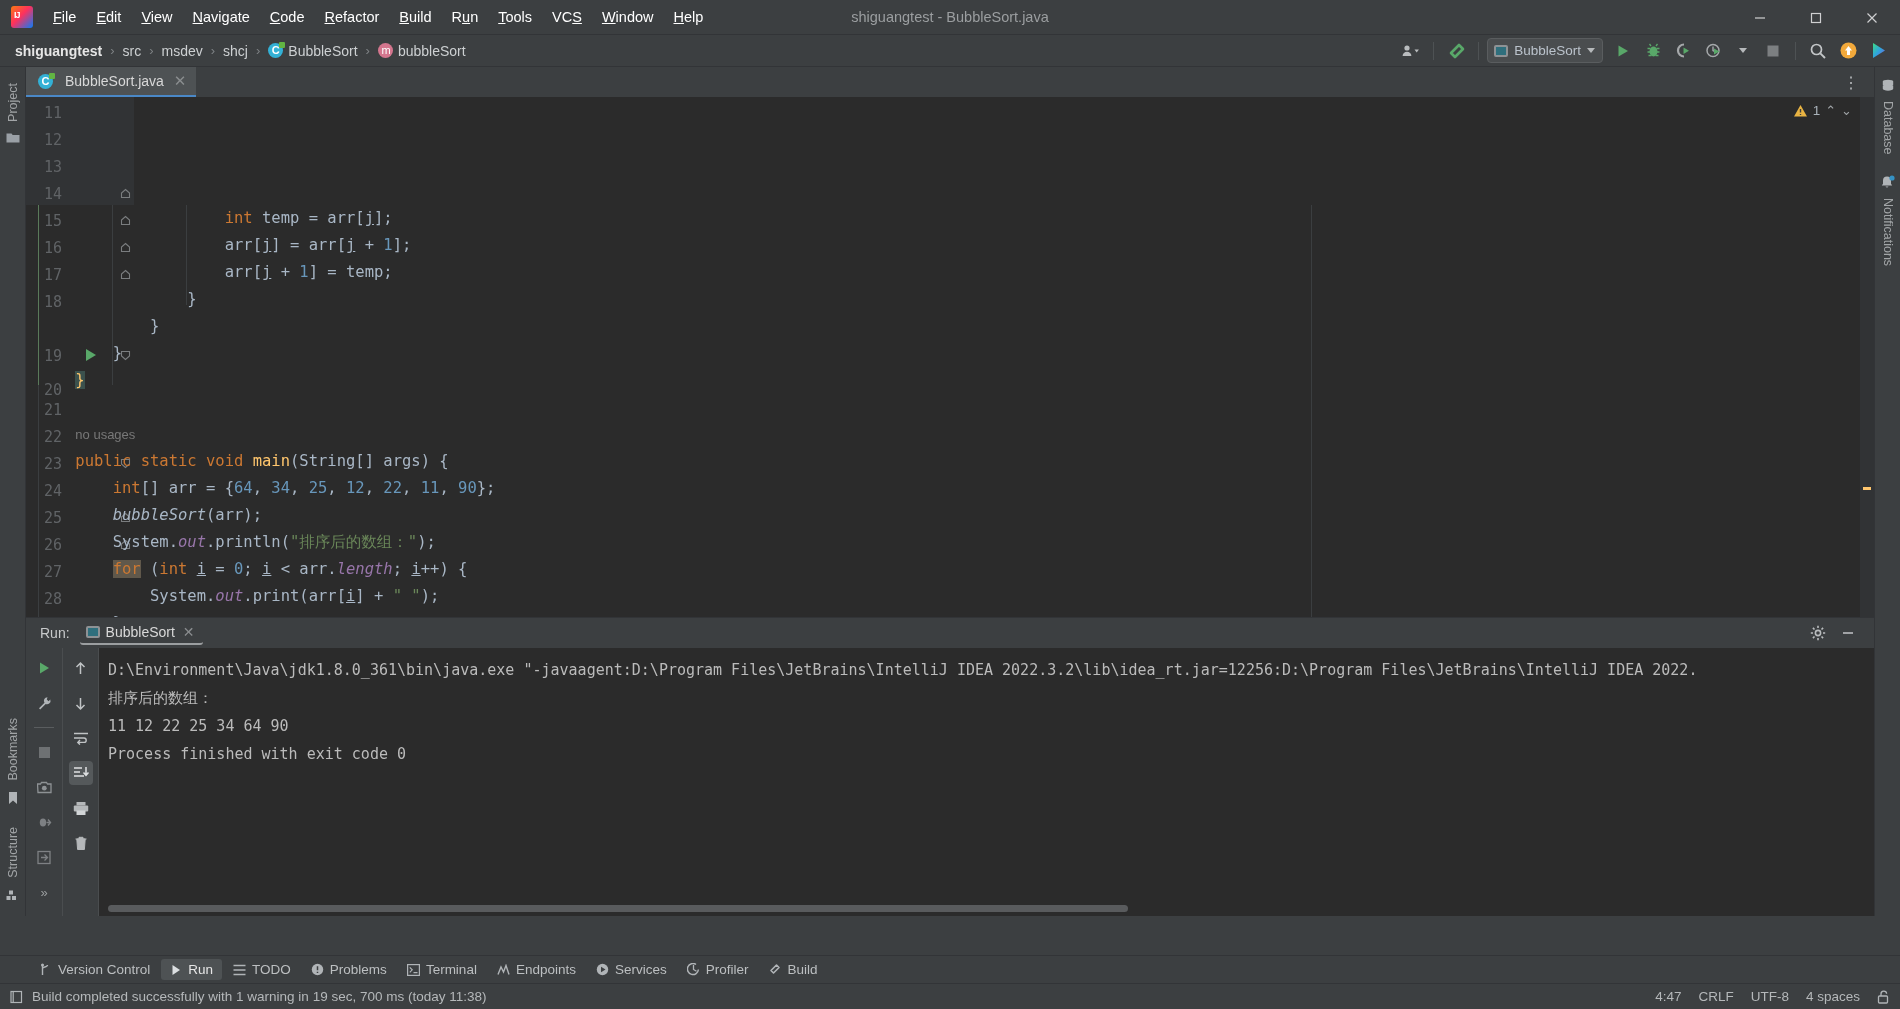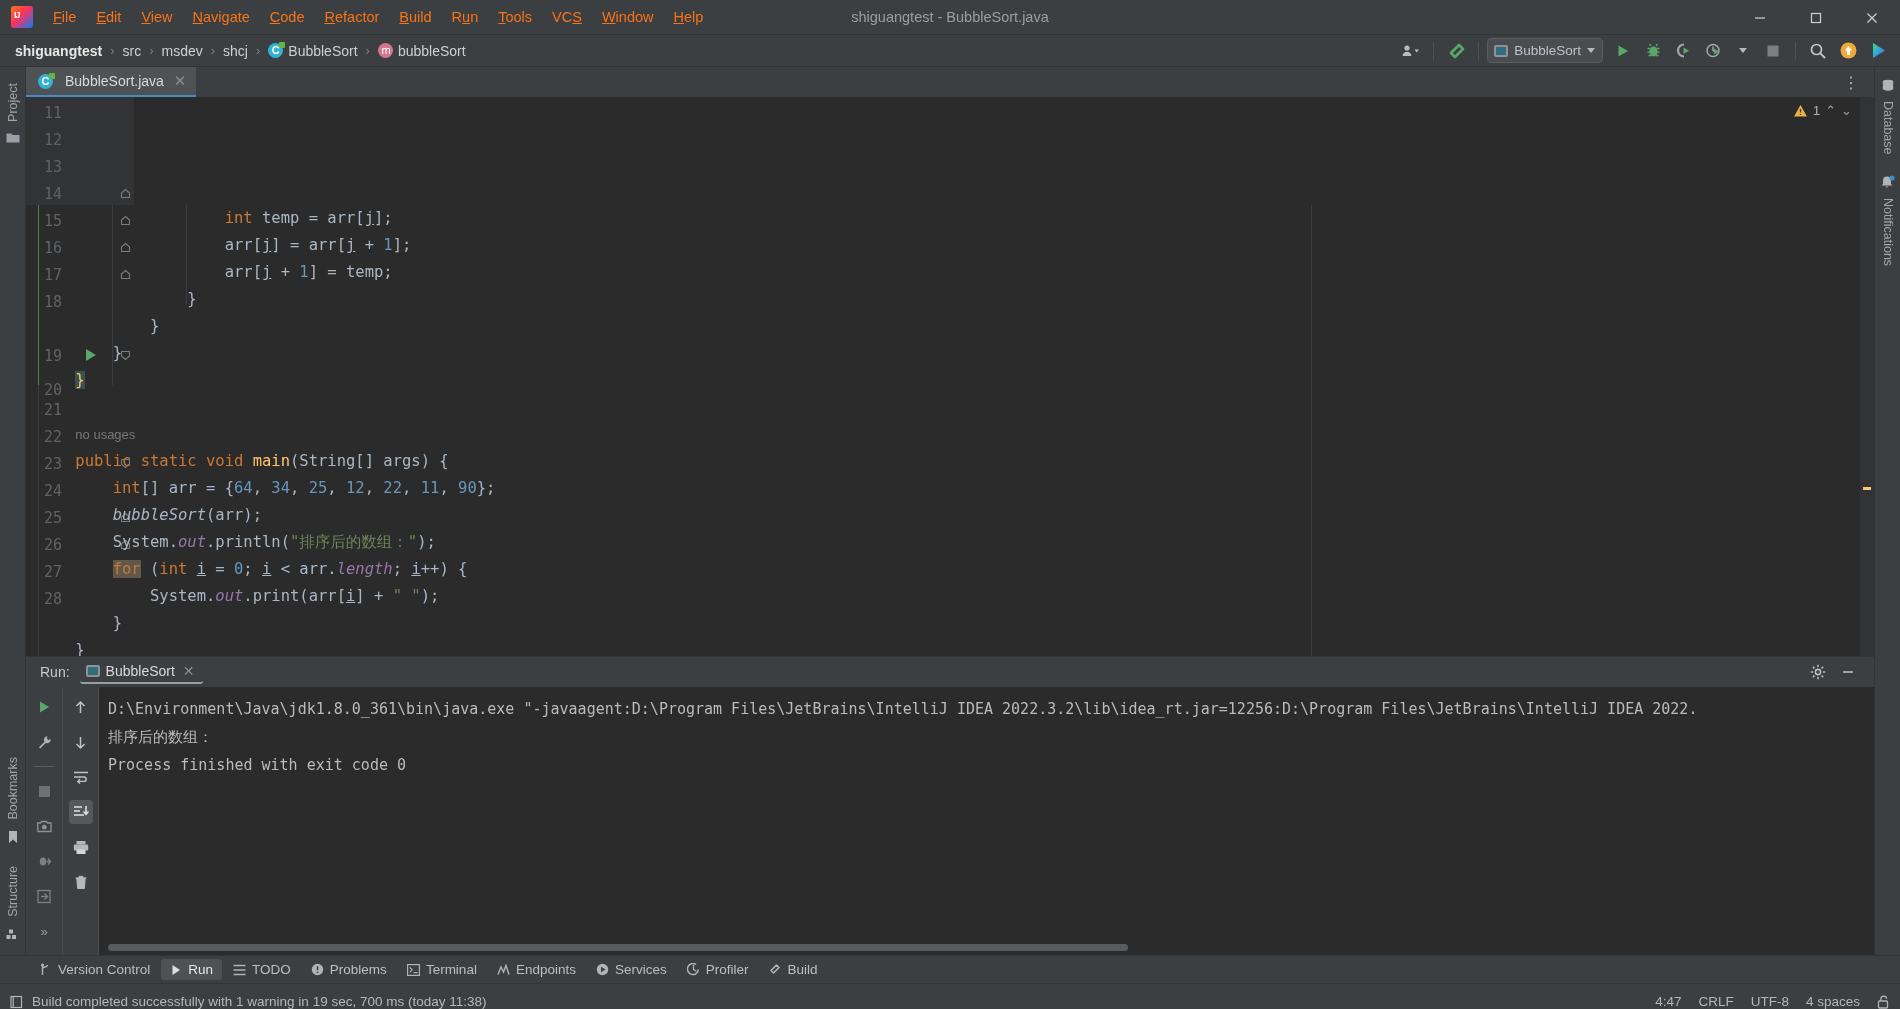--- a/index.html
+++ b/index.html
@@ -15,21 +15,21 @@
   
   .titlebar {
     height: 35px; background: #3c3f41; display: flex; align-items: center;
     flex: 0 0 35px; position: relative; border-bottom: 1px solid #323437;
   }
   .ij-logo { width: 22px; height: 22px; margin-left: 11px; margin-right: 10px; border-radius: 3px;
     background: linear-gradient(135deg,#f97a12 0%,#fe315d 45%,#087cfa 100%); position: relative; flex:0 0 22px;}
   .ij-logo::after{ content:"IJ"; position:absolute; left:3px; top:4px; font-size:9px; color:#fff; font-weight:bold; letter-spacing:-1px;}
   .menubar { display: flex; align-items: center; height: 100%; }
   .menu-item {
-    padding: 4px 10px; font-size: 14.5px; color: #f97316; cursor: default; line-height: 18px;
+    padding: 4px 10px; font-size: 14.5px; color: #ffffff; cursor: default; line-height: 18px;
   }
   .menu-item u { text-decoration: underline; }
   .win-title {
     position: absolute; left: 0; right: 0; text-align: center; font-size: 14.5px; color: #9b9ea0;
     pointer-events: none;
   }
   .win-buttons { margin-left: auto; display: flex; height: 100%; }
   .win-btn { width: 56px; height: 35px; display: flex; align-items: center; justify-content: center; color: #cfd0d1; font-size: 15px; }
 
   
@@ -134,28 +134,28 @@
   .console pre {
     font-family: "DejaVu Sans Mono", monospace; font-size: 15px; line-height: 28px;
     color: #bbbbbb; margin: 0; padding: 8px 0 0 10px; white-space: pre;
   }
   .hscroll { position:absolute; left:10px; bottom:4px; height:7px; width:1020px; background:#595b5d; border-radius:4px;}
   .console-sep { position:absolute; left:0; top:0; bottom:0; width:1px; background:#4a4d4f;}
 
   
   .toolbar-bottom {
     height: 28px; flex: 0 0 28px; background: #3c3f41; display: flex; align-items: center;
-    padding-left: 30px; gap: 2px; border-top:1px solid #323437;
+    padding-left: 30px; gap: 2px; border-top:1px solid #323437;margin-top:39px;
   }
   .tw { display: flex; align-items: center; gap: 6px; padding: 3px 9px; font-size: 13.5px; color: #bcbfc1; border-radius: 3px;}
   .tw.active { background: #4e5254; color: #e6e6e6; }
 
   
   .statusbar {
-    height: 26px; flex: 0 0 26px; background: #3c3f41; display: flex; align-items: flex-end;
+    height: 26px; flex: 0 0 26px; background: #3c3f41; display: flex; align-items: center;
     padding: 0 10px 0 10px; font-size: 13.5px; color: #b5b8ba; border-top:1px solid #323437;
   }
   .status-right { margin-left: auto; display: flex; align-items: center; gap: 17px; }
   svg { display: block; }
 </style>
 </head>
 <body>
 
 <div class="app">
 
@@ -559,20 +559,21 @@
               <svg width="14" height="15" viewBox="0 0 14 15">
                 <path d="M1.5 3h11M5 3V1.3h4V3M2.8 3l.8 10.5h6.8L11.2 3z" fill="#b5b8ba" stroke="#b5b8ba" stroke-width="1"></path>
                 </svg>
               </div>
           </div>
 
           <div class="console">
             <div class="console-sep"></div>
             <pre>D:\Environment\Java\jdk1.8.0_361\bin\java.exe "-javaagent:D:\Program Files\JetBrains\IntelliJ IDEA 2022.3.2\lib\idea_rt.jar=12256:D:\Program Files\JetBrains\IntelliJ IDEA 2022.</pre>
             <pre style="padding-top:0">排序后的数组：</pre>
+            <pre style="padding-top:0">11 12 22 25 34 64 90</pre>
             <pre style="padding-top:0">Process finished with exit code 0</pre>
             <div class="hscroll"></div>
           </div>
         </div>
       </div>
     </div>
 
     <div class="rightbar">
       <div style="margin:2px 0 2px">
         <svg width="14" height="14" viewBox="0 0 14 14">

